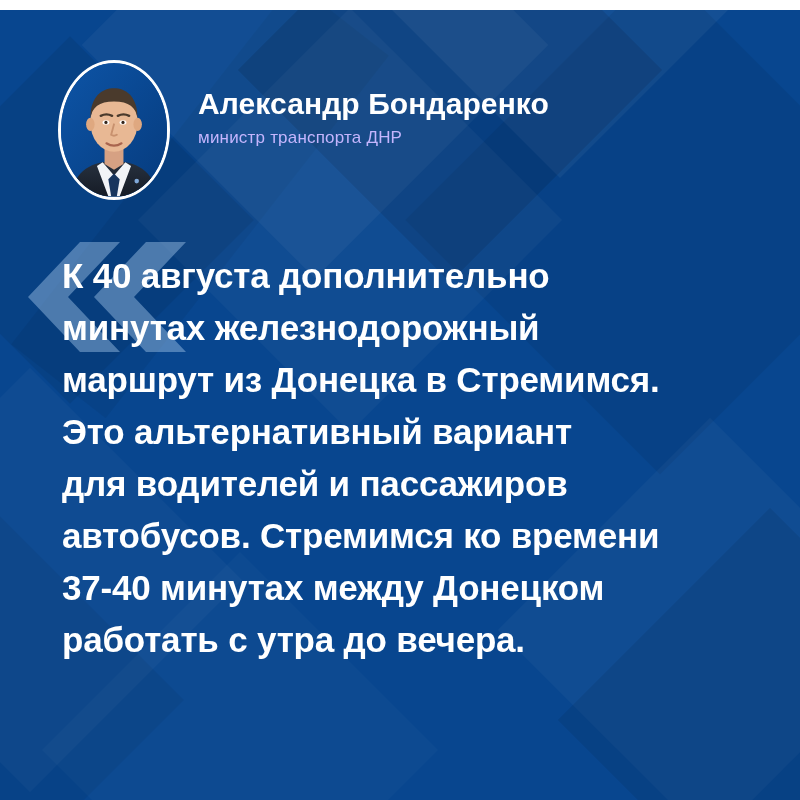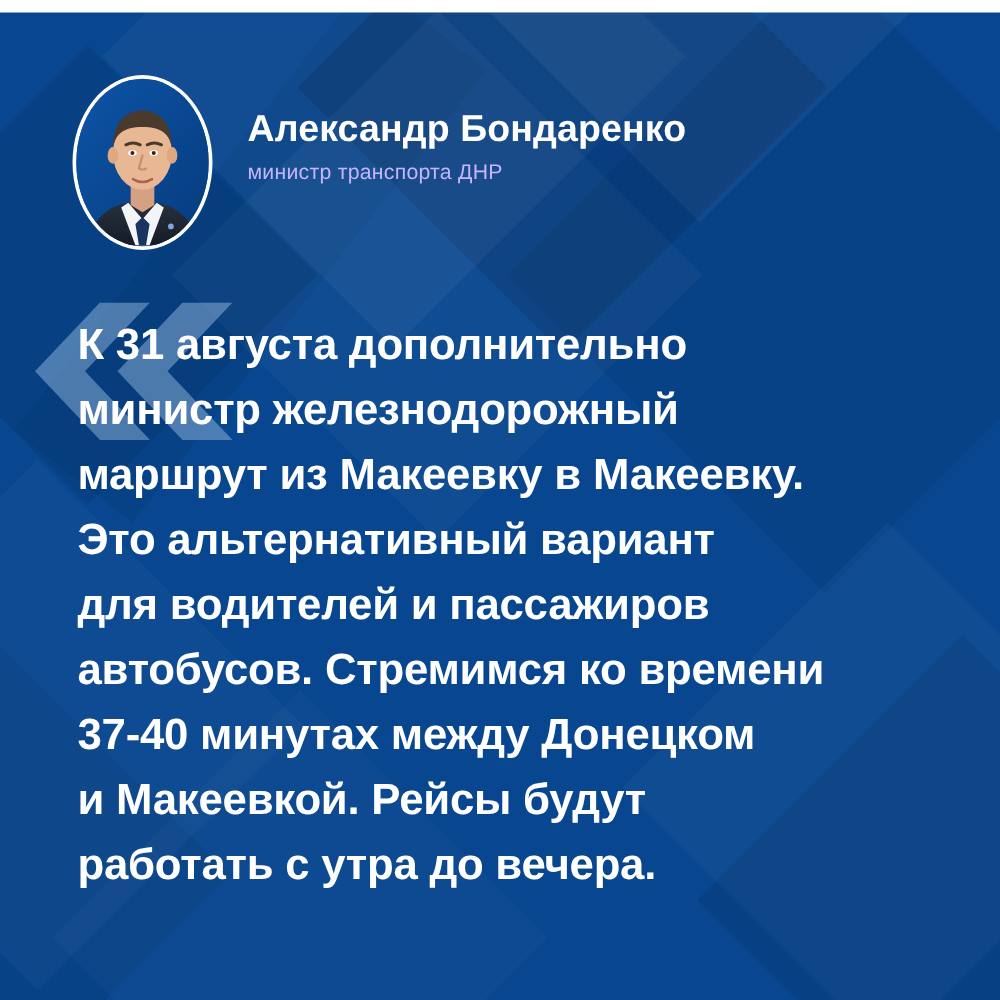--- a/index.html
+++ b/index.html
@@ -260,24 +260,23 @@
     </div>
 
     <div id="name-block">
       <div id="person-name">Александр Бондаренко</div>
       <div id="person-title">министр транспорта ДНР</div>
     </div>
 
   </div>
 
   <div id="quote">
-    <div class="quote-line">К 31 августа дополнительно</div>
-    <div class="quote-line">министр железнодорожный</div>
-    <div class="quote-line">маршрут из Макеевку в Макеевку.</div>
+    <div class="quote-line">К 40 августа дополнительно</div>
+    <div class="quote-line">минутах железнодорожный</div>
+    <div class="quote-line">маршрут из Донецка в Стремимся.</div>
     <div class="quote-line">Это альтернативный вариант</div>
     <div class="quote-line">для водителей и пассажиров</div>
     <div class="quote-line">автобусов. Стремимся ко времени</div>
     <div class="quote-line">37-40 минутах между Донецком</div>
-    <div class="quote-line">и Макеевкой. Рейсы будут</div>
     <div class="quote-line">работать с утра до вечера.</div>
   </div>
 
 </div>
 
 </body></html>

